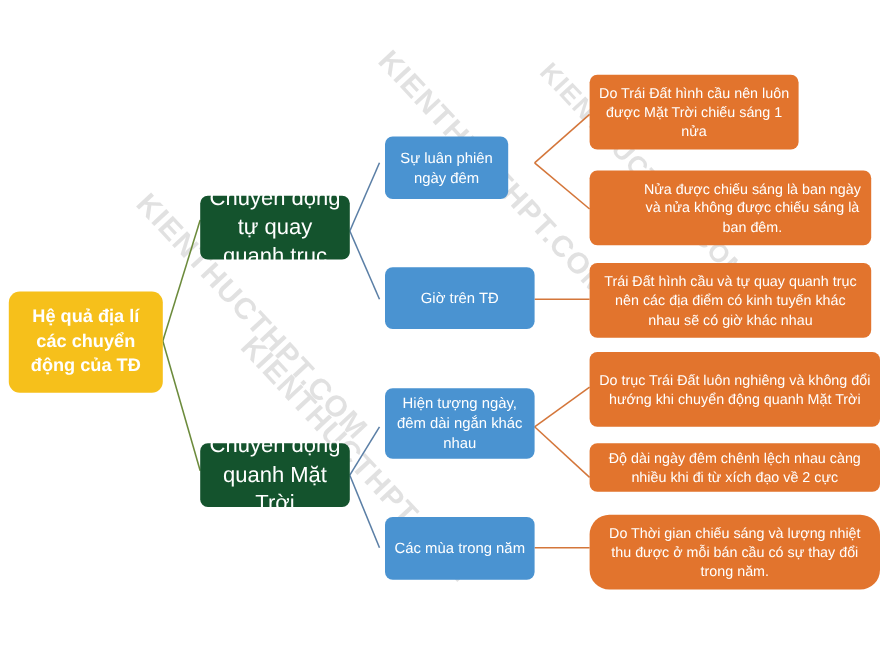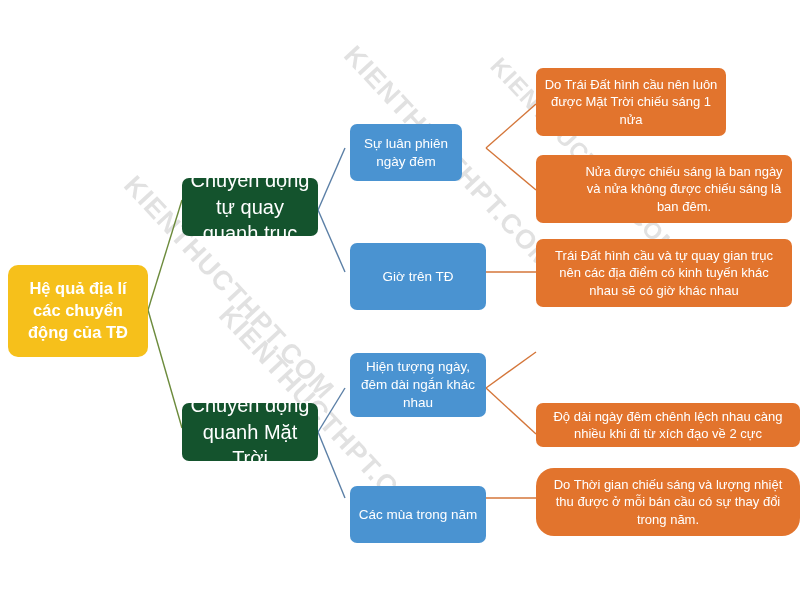--- a/index.html
+++ b/index.html
@@ -122,23 +122,24 @@
       <path d="M486 498 L536 498"></path>
     </g>
   </svg>
 
   <div class="node root" style="left:8px; top:265px; width:140px; height:92px;">Hệ quả địa lí các chuyển động của TĐ</div>
 
   <div class="node level1" style="left:182px; top:178px; width:136px; height:58px;">Chuyển động tự quay quanh trục</div>
   <div class="node level1" style="left:182px; top:403px; width:136px; height:58px;">Chuyển động quanh Mặt Trời</div>
 
   <div class="node level2" style="left:350px; top:124px; width:112px; height:57px;">Sự luân phiên ngày đêm</div>
-  <div class="node level2" style="left:350px; top:243px; width:136px; height:67px;">Giờ trên TĐ</div>
+  <div class="node level2" style="left:350px; top:243px; width:136px; height:56px;">Giờ trên TĐ</div>
   <div class="node level2" style="left:350px; top:353px; width:136px; height:64px;">Hiện tượng ngày, đêm dài ngắn khác nhau</div>
-  <div class="node level2" style="left:350px; top:486px; width:136px; height:57px;">Các mùa trong năm</div>
+  <div class="node level2" style="left:350px; top:470px; width:136px; height:57px;">Các mùa trong năm</div>
 
   <div class="node level3" style="left:536px; top:68px; width:190px; height:68px;">Do Trái Đất hình cầu nên luôn được Mặt Trời chiếu sáng 1 nửa</div>
   <div class="node level3" style="left:536px; top:155px; width:256px; height:68px;padding-left:48px;">Nửa được chiếu sáng là ban ngày và nửa không được chiếu sáng là ban đêm.</div>
-  <div class="node level3" style="left:536px; top:239px; width:256px; height:68px;">Trái Đất hình cầu và tự quay gian trục nên các địa điểm có kinh tuyến khác nhau sẽ có giờ khác nhau</div>
+  <div class="node level3" style="left:536px; top:239px; width:256px; height:68px;">Trái Đất hình cầu và tự quay quanh trục nên các địa điểm có kinh tuyến khác nhau sẽ có giờ khác nhau</div>
+  <div class="node level3" style="left:536px; top:320px; width:264px; height:68px;">Do trục Trái Đất luôn nghiêng và không đổi hướng khi chuyển động quanh Mặt Trời</div>
   <div class="node level3" style="left:536px; top:403px; width:264px; height:44px;">Độ dài ngày đêm chênh lệch nhau càng nhiều khi đi từ xích đạo về 2 cực</div>
   <div class="node level3" style="left:536px; top:468px; width:264px; height:68px;border-radius:18px;">Do Thời gian chiếu sáng và lượng nhiệt thu được ở mỗi bán cầu có sự thay đổi trong năm.</div>
 
 </div>
 
 </body></html>

